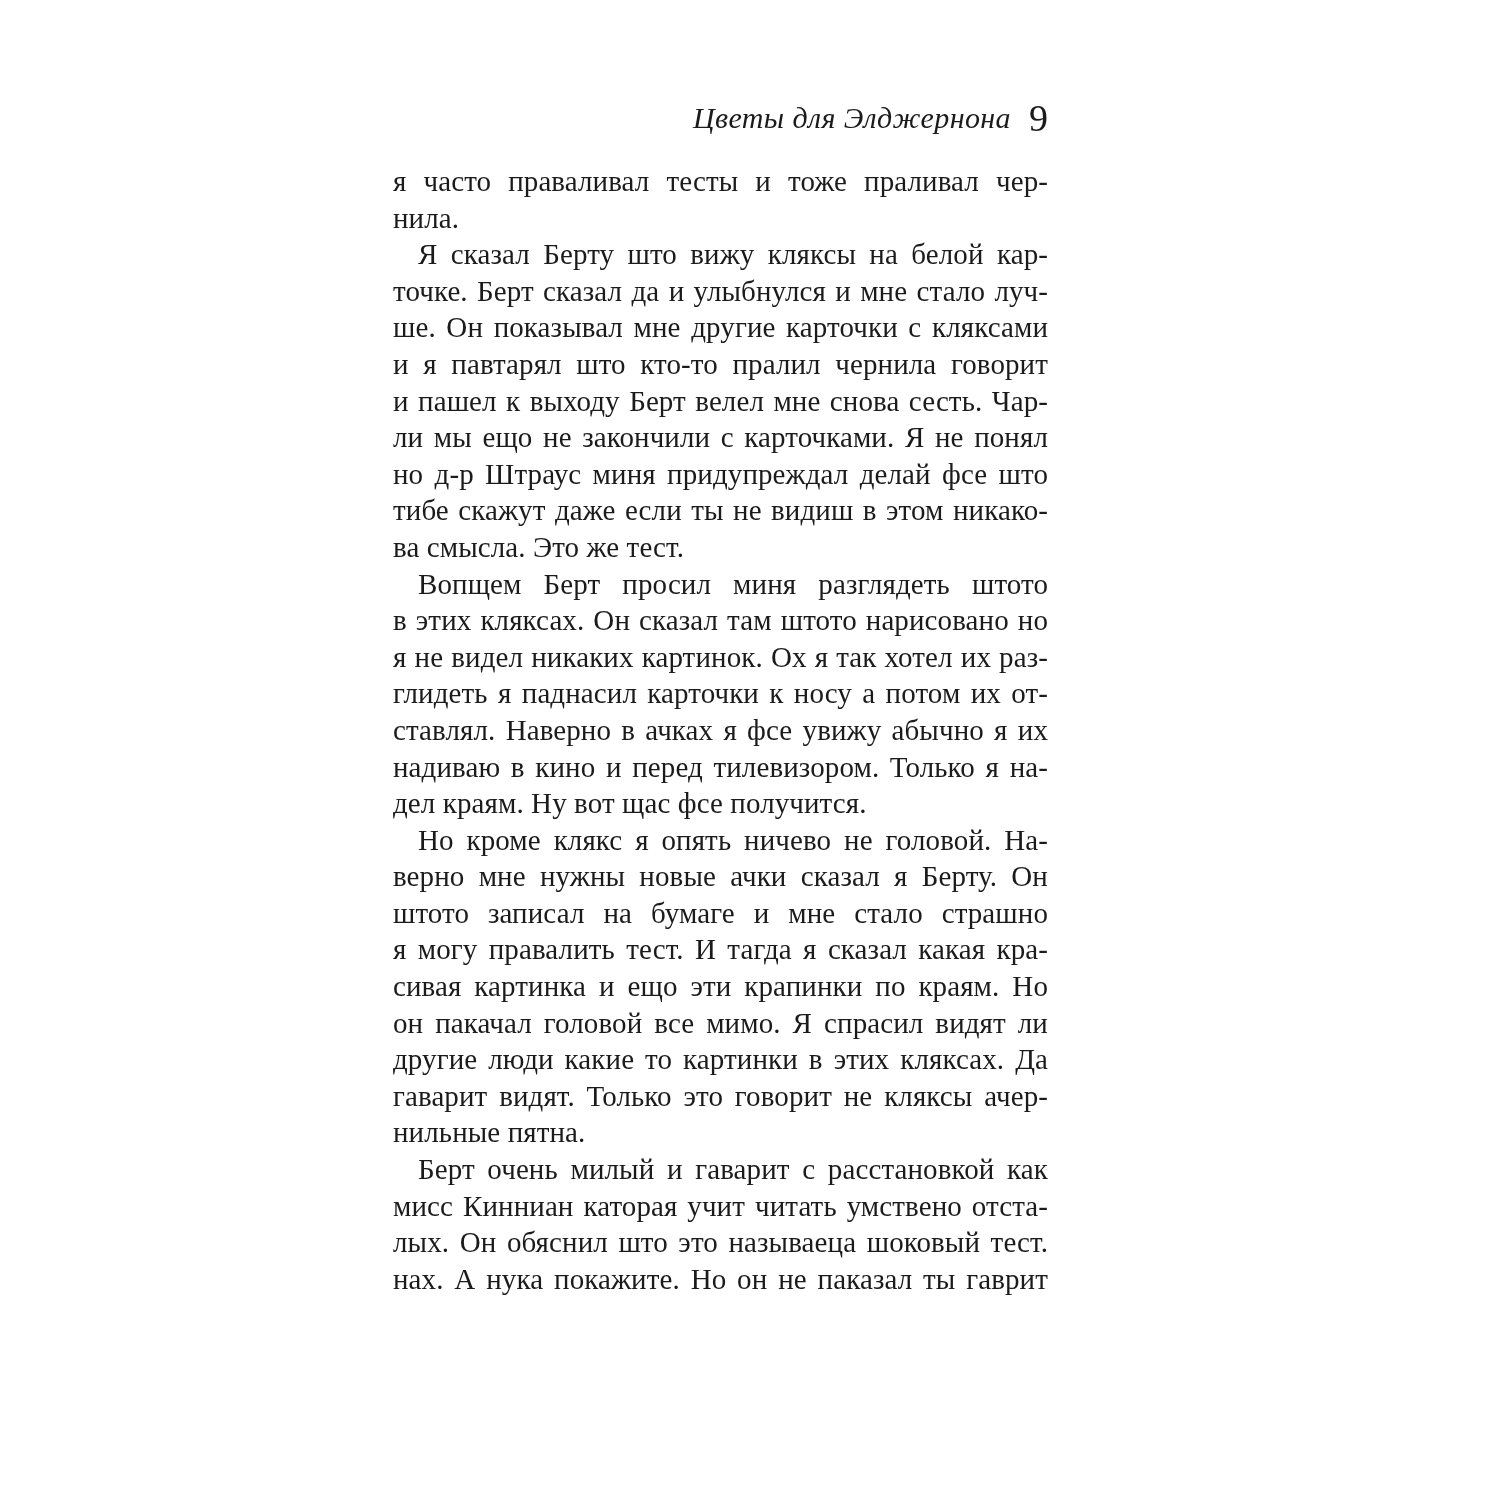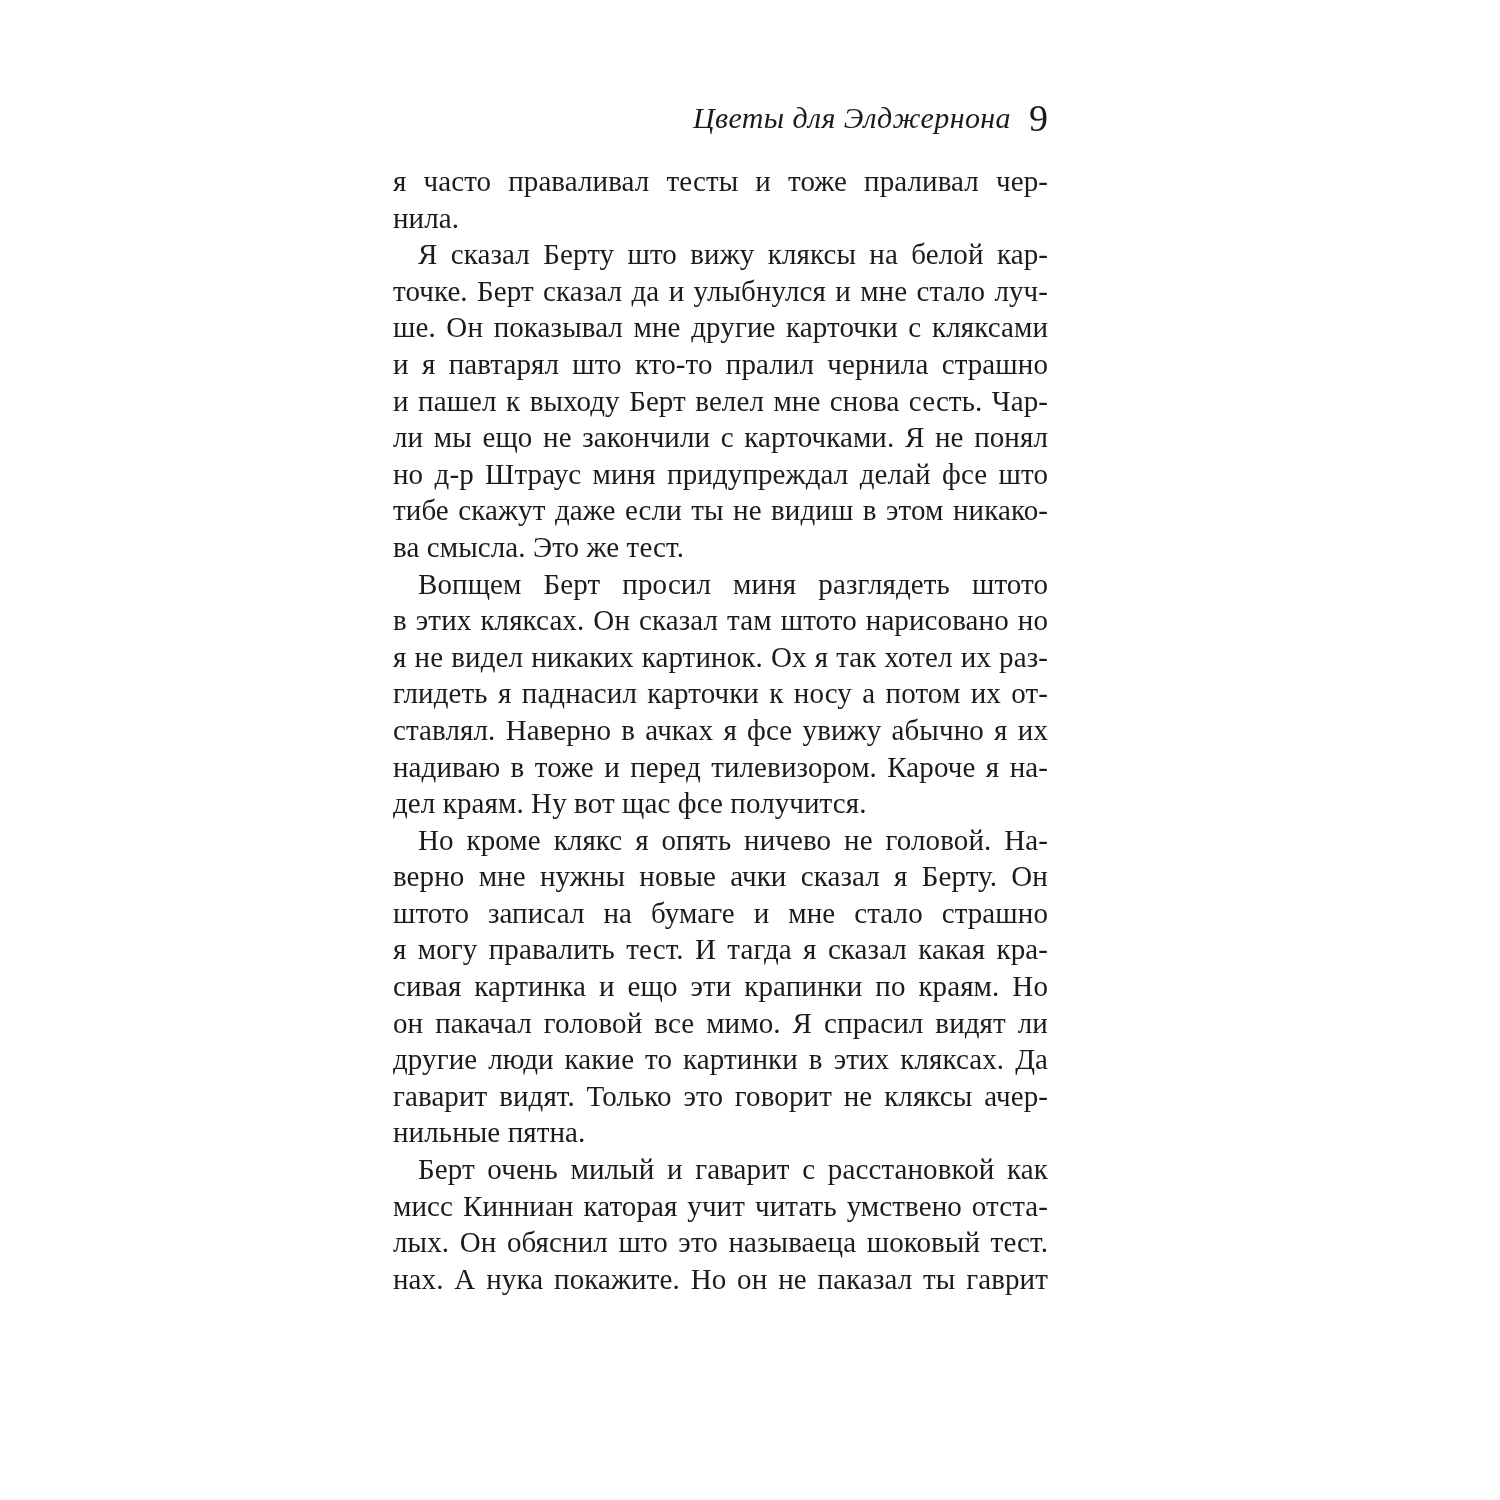--- a/index.html
+++ b/index.html
@@ -68,34 +68,34 @@
     </div>
     <div class="body-text">
         <div class="para">
           <div class="line">я часто праваливал тесты и тоже праливал чер-</div>
           <div class="line last-left">нила.</div>
         </div>
         <div class="para">
           <div class="line indent">Я сказал Берту што вижу кляксы на белой кар-</div>
           <div class="line">точке. Берт сказал да и улыбнулся и мне стало луч-</div>
           <div class="line">ше. Он показывал мне другие карточки с кляксами</div>
-          <div class="line">и я павтарял што кто-то пралил чернила страшно</div>
+          <div class="line">и я павтарял што кто-то пралил чернила говорит</div>
           <div class="line">и пашел к выходу Берт велел мне снова сесть. Чар-</div>
           <div class="line">ли мы ещо не закончили с карточками. Я не понял</div>
           <div class="line">но д-р Штраус миня придупреждал делай фсе што</div>
           <div class="line">тибе скажут даже если ты не видиш в этом никако-</div>
           <div class="line last-left">ва смысла. Это же тест.</div>
         </div>
         <div class="para">
           <div class="line indent">Вопщем Берт просил миня разглядеть штото</div>
           <div class="line">в этих кляксах. Он сказал там штото нарисовано но</div>
           <div class="line">я не видел никаких картинок. Ох я так хотел их раз-</div>
           <div class="line">глидеть я паднасил карточки к носу а потом их от-</div>
           <div class="line">ставлял. Наверно в ачках я фсе увижу абычно я их</div>
-          <div class="line">надиваю в тоже и перед тилевизором. Кароче я на-</div>
+          <div class="line">надиваю в кино и перед тилевизором. Только я на-</div>
           <div class="line last-left">дел краям. Ну вот щас фсе получится.</div>
         </div>
         <div class="para">
           <div class="line indent">Но кроме клякс я опять ничево не головой. На-</div>
           <div class="line">верно мне нужны новые ачки сказал я Берту. Он</div>
           <div class="line">штото записал на бумаге и мне стало страшно</div>
           <div class="line">я могу правалить тест. И тагда я сказал какая кра-</div>
           <div class="line">сивая картинка и ещо эти крапинки по краям. Но</div>
           <div class="line">он пакачал головой все мимо. Я спрасил видят ли</div>
           <div class="line">другие люди какие то картинки в этих кляксах. Да</div>

